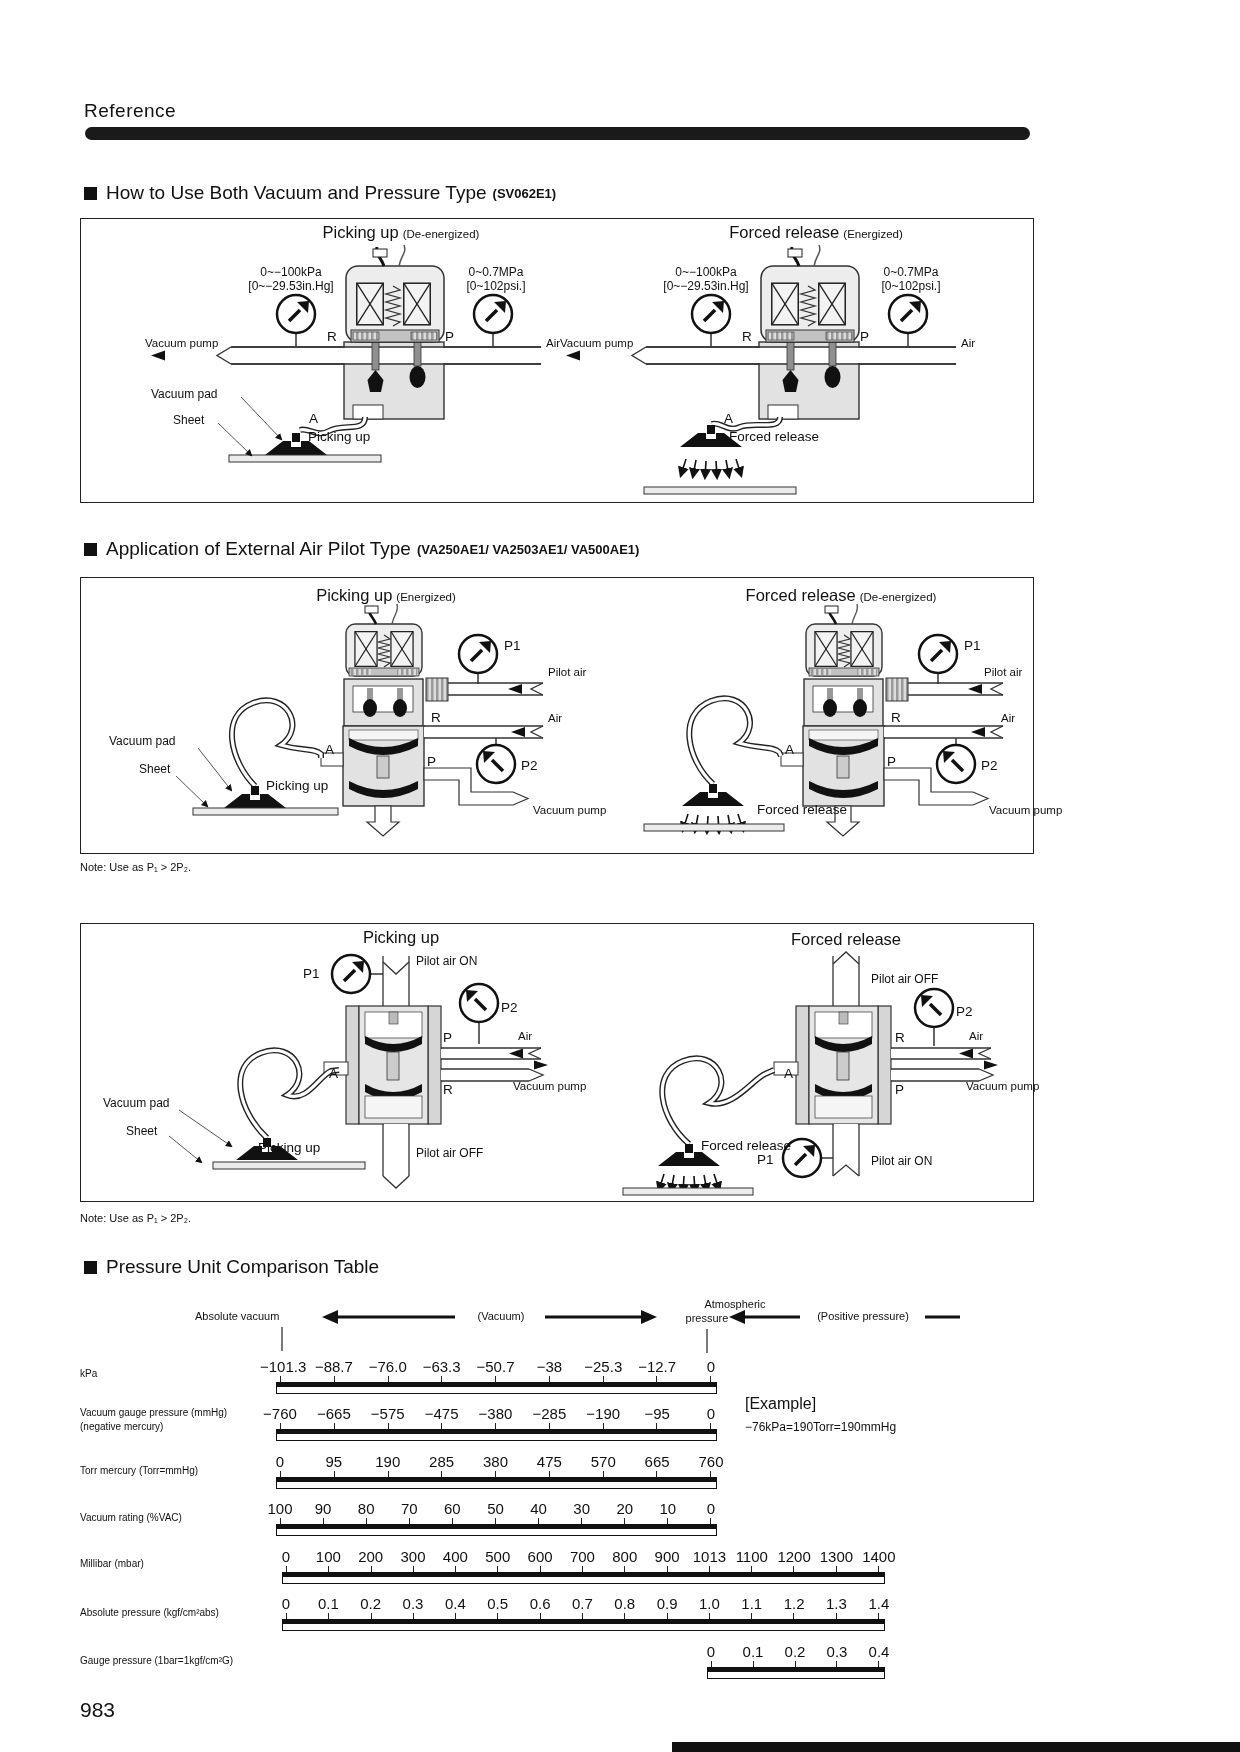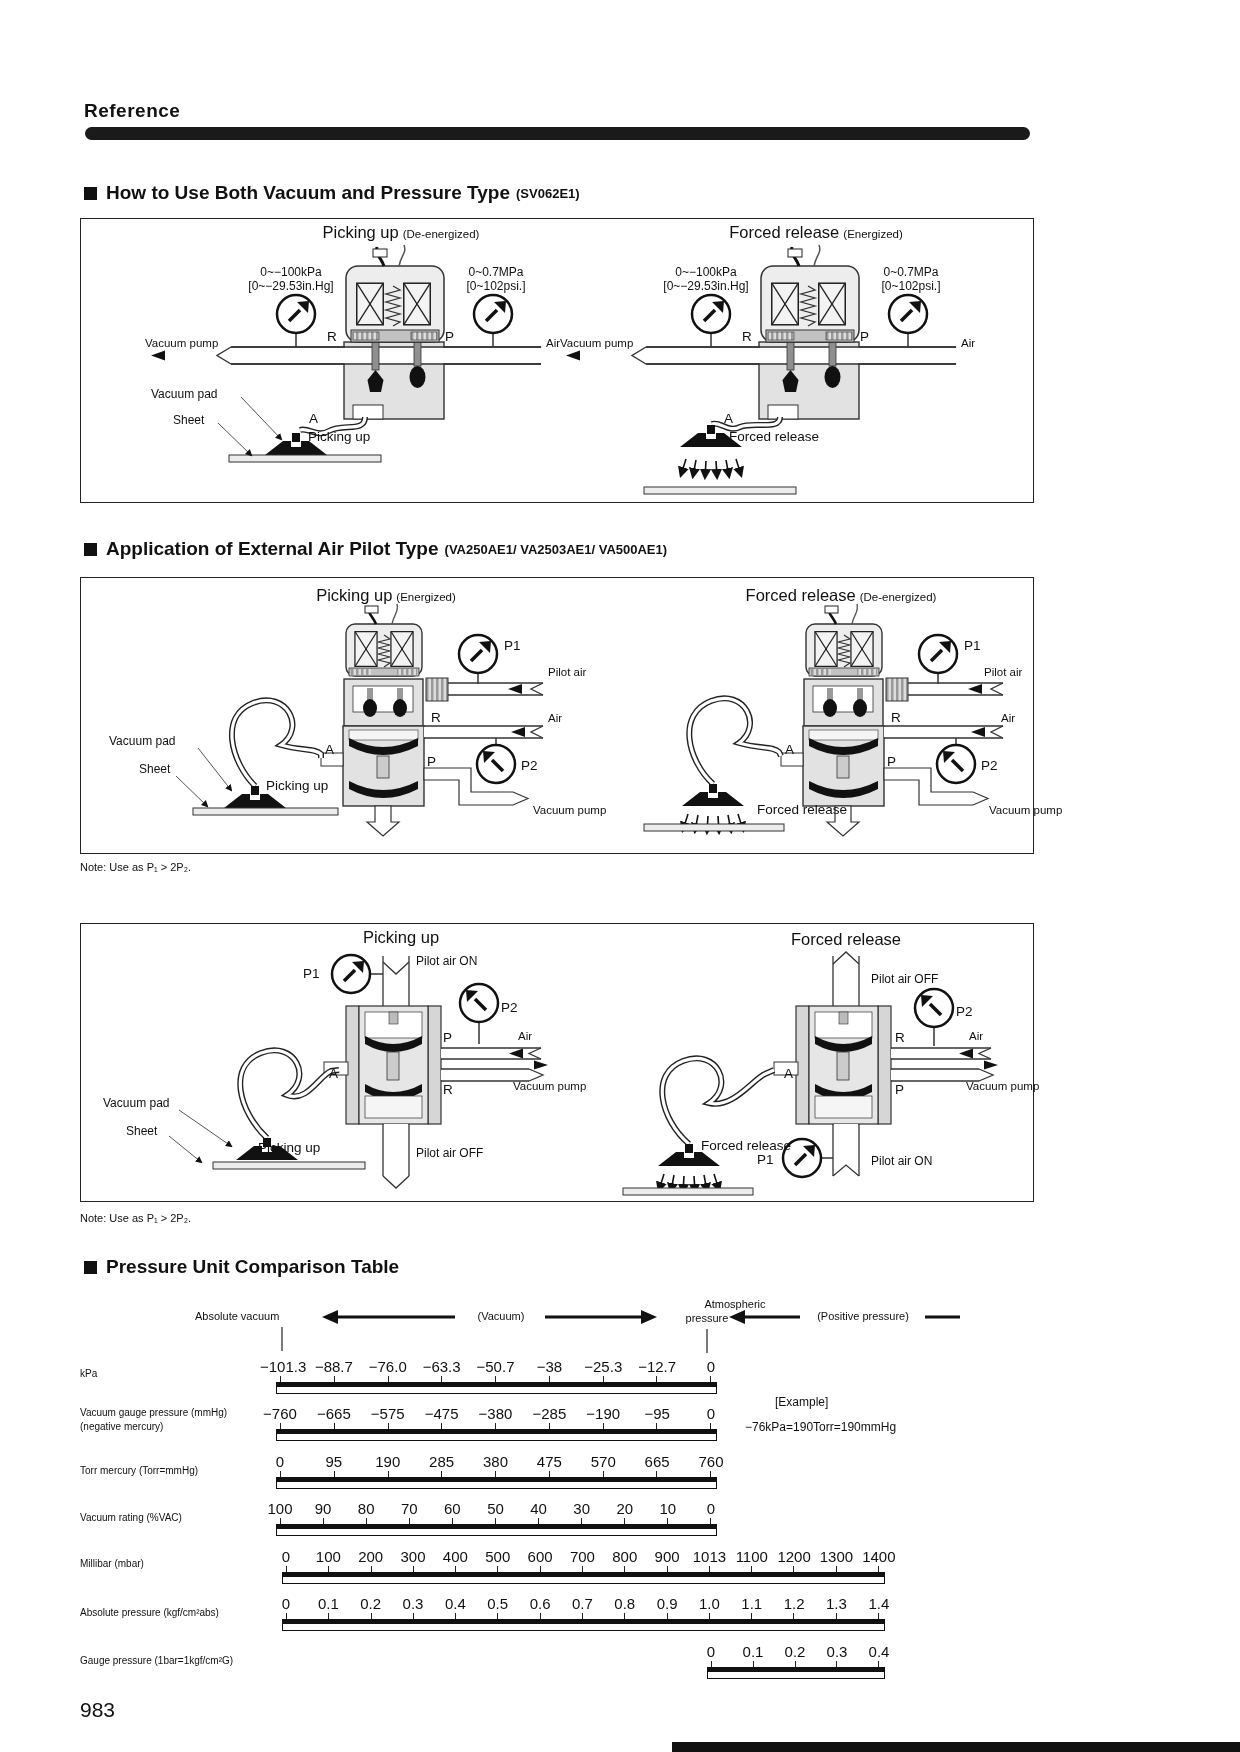--- a/index.html
+++ b/index.html
@@ -1,22 +1,22 @@
 <!DOCTYPE html>
 <html><head>
 <meta charset="utf-8">
 <style>
   html,body{margin:0;padding:0;background:#888}
   .page{position:relative;width:1240px;height:1752px;background:#fff;overflow:hidden;
         font-family:"Liberation Sans",sans-serif;color:#111}
-  .ref-head{position:absolute;left:84px;top:100px;font-size:19px;font-weight:bold;letter-spacing:.5px}
+  .ref-head{position:absolute;left:84px;top:100px;font-size:19px;font-weight:normal;letter-spacing:.5px}
   .ref-bar{position:absolute;left:85px;top:127px;width:945px;height:13px;background:#1a1a1a;border-radius:8px}
   .sec{position:absolute;left:84px;white-space:nowrap}
   .sq{display:inline-block;width:13px;height:13px;background:#111;margin-right:9px}
-  .sec-t{font-size:19px;font-weight:bold;vertical-align:1px}
+  .sec-t{font-size:19px;font-weight:normal;vertical-align:1px}
   .sec-c{font-size:13px;font-weight:bold;vertical-align:2px;margin-left:6px}
   .dbox{position:absolute;left:80px;width:952px;border:1.5px solid #222;background:#fff}
   .dbox svg{position:absolute;left:0;top:0}
   .lbl{position:absolute;font-size:12px;white-space:nowrap}
   .lbl-s{position:absolute;font-size:11.5px;white-space:nowrap}
   .port{position:absolute;font-size:13.5px;white-space:nowrap}
   .act{position:absolute;font-size:13.5px;white-space:nowrap}
   .ctr{transform:translateX(-50%)}
   .dtitle{position:absolute;white-space:nowrap;transform:translateX(-50%);font-size:16.5px}
   .dtitle .st{font-size:11.5px;margin-left:4px}
@@ -379,21 +379,21 @@
       <line x1="707" y1="34" x2="707" y2="58" stroke="#222" stroke-width="1.2"></line>
       <polygon points="729,22 745,15 745,29" fill="#111"></polygon>
       <line x1="745" y1="22" x2="800" y2="22" stroke="#111" stroke-width="3"></line>
       <line x1="925" y1="22" x2="960" y2="22" stroke="#111" stroke-width="3"></line>
     </svg>
     <div class="fig-lbl" style="left:195px;top:15px;width:122px;">Absolute vacuum</div>
     <div class="fig-lbl" style="left:458px;top:15px;width:86px;text-align:center">(Vacuum)</div>
     <div class="fig-lbl" style="left:688px;top:3px;width:94px;text-align:center">Atmospheric</div>
     <div class="fig-lbl" style="left:660px;top:17px;width:94px;text-align:center">pressure</div>
     <div class="fig-lbl" style="left:802px;top:15px;width:122px;text-align:center">(Positive pressure)</div>
-    <div class="fig-lbl" style="left:775px;top:100px;font-size:12px">[Example]</div>
+    <div class="fig-lbl" style="left:745px;top:100px;font-size:16px">[Example]</div>
     <div class="fig-lbl" style="left:745px;top:125px;font-size:12px">−76kPa=190Torr=190mmHg</div>
 
     <div class="srow" style="top:63px">
       <div class="slabel" style="top:10px">kPa</div>
       <div class="strip vac">
         <div class="nums">
             <span>−101.3</span>
             <span>−88.7</span>
             <span>−76.0</span>
             <span>−63.3</span>

